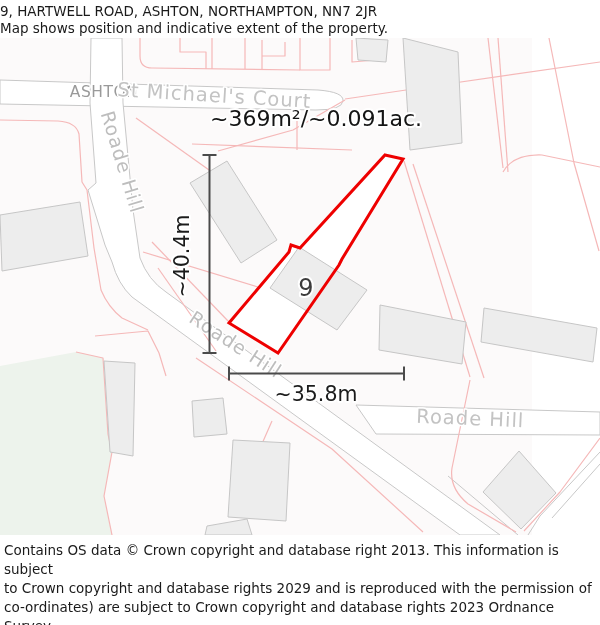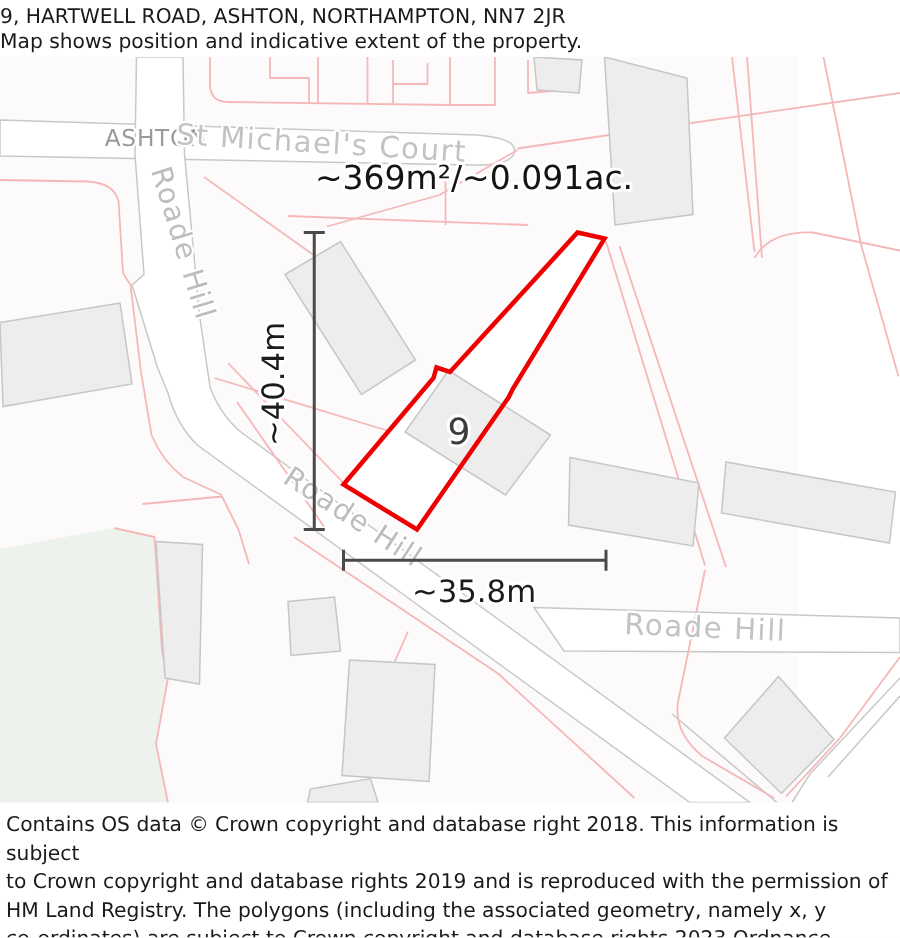--- a/index.html
+++ b/index.html
@@ -133,20 +133,19 @@
 
       <line class="dim" x1="229" y1="373.5" x2="404" y2="373.5"></line>
       <line class="dim" x1="229" y1="366.5" x2="229" y2="380.5"></line>
       <line class="dim" x1="404" y1="366.5" x2="404" y2="380.5"></line>
       <text class="map-label lbl-dim" text-anchor="middle" transform="translate(316,401)">~35.8m</text>
     </g>
   </svg>
   </div>
 
   <div class="footer">
-    <div>Contains OS data © Crown copyright and database right 2018. This information is subject</div>
-    <div>to Crown copyright and database rights 2019 and is reproduced with the permission of</div>
-    <div>HM Land Registry. The polygons (including the associated geometry, namely x, y</div>
+    <div>Contains OS data © Crown copyright and database right 2013. This information is subject</div>
+    <div>to Crown copyright and database rights 2029 and is reproduced with the permission of</div>
     <div>co-ordinates) are subject to Crown copyright and database rights 2023 Ordnance Survey</div>
 
   </div>
 
 </div>
 
 </body></html>

